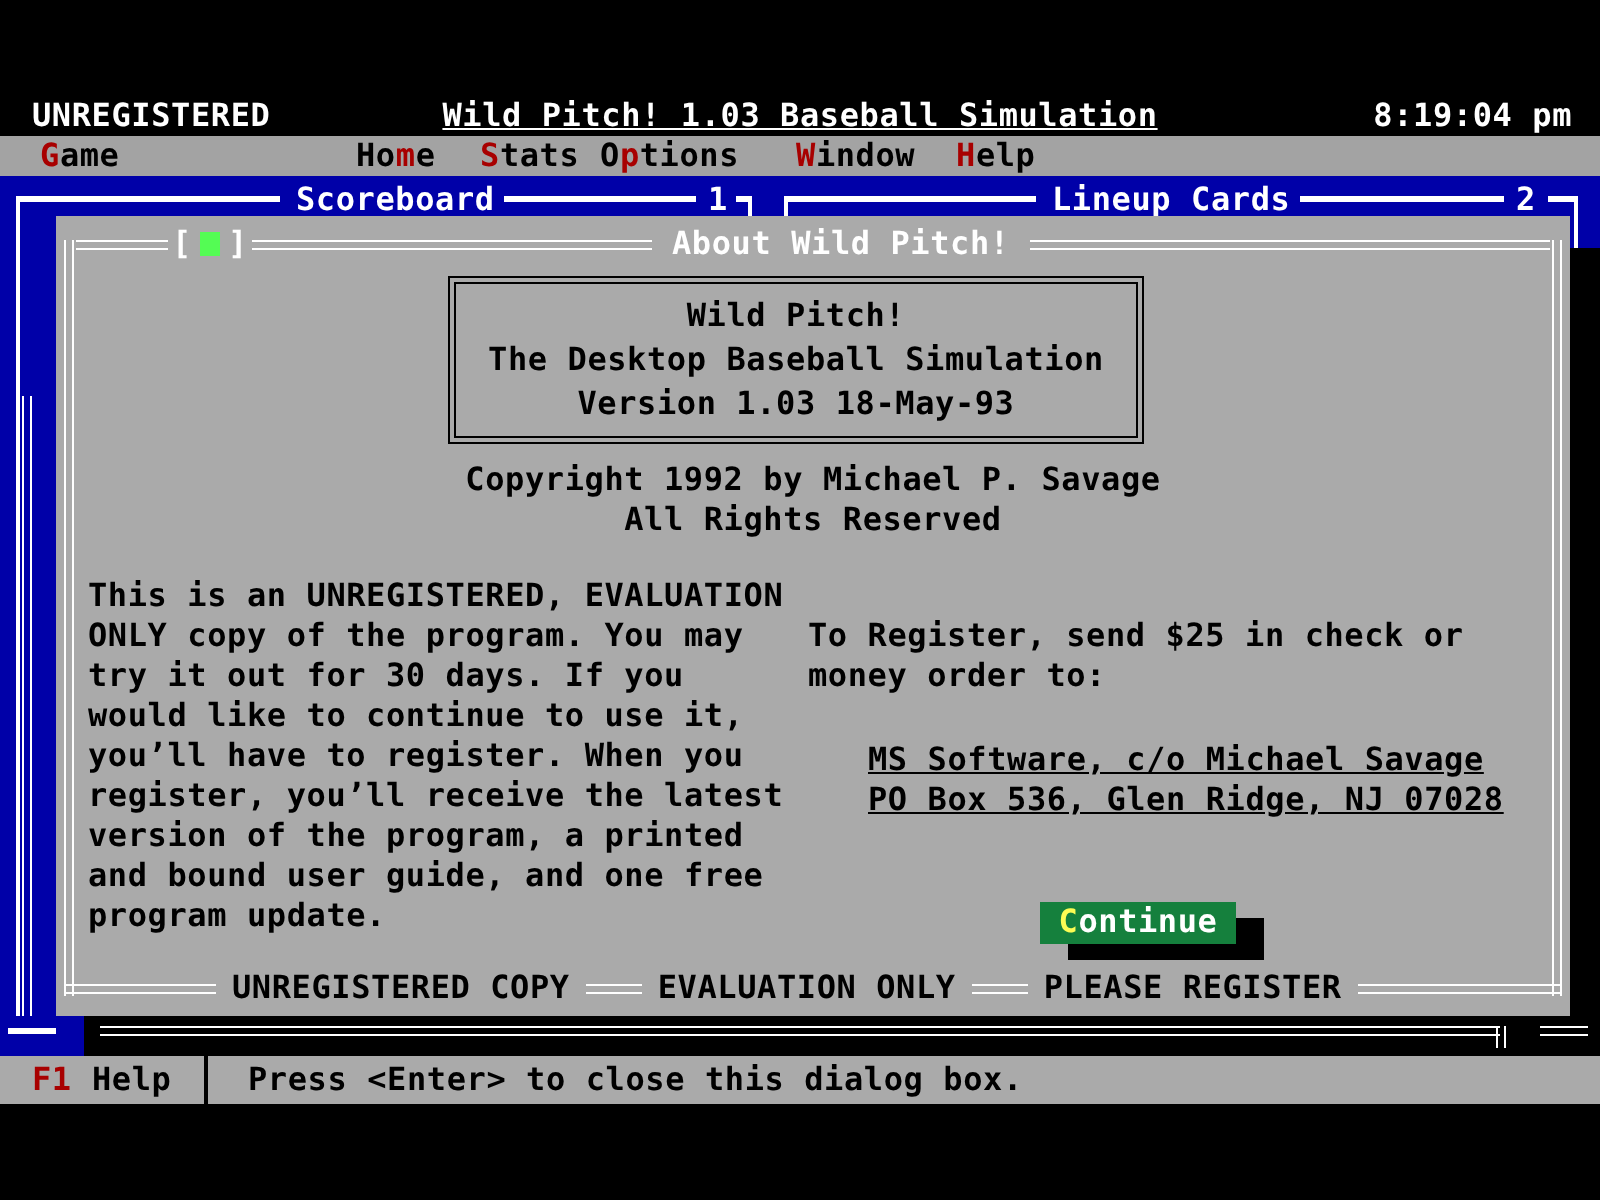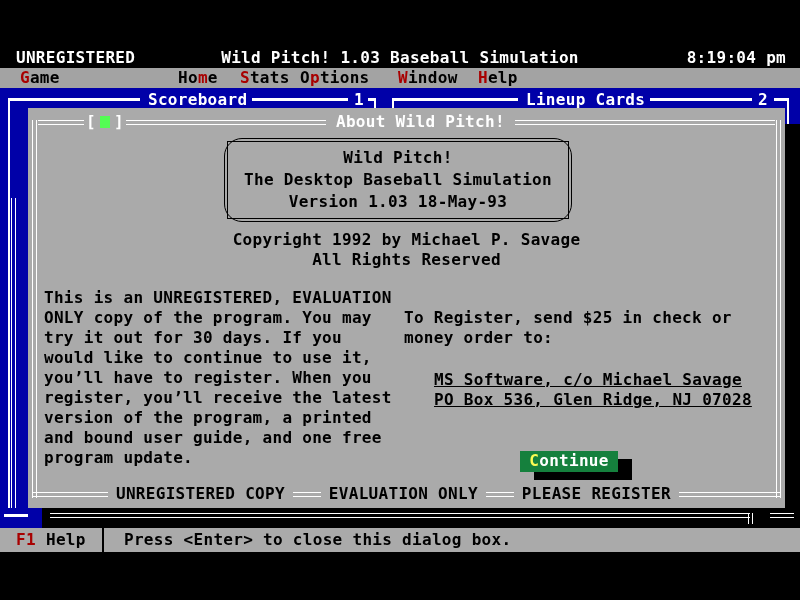--- a/index.html
+++ b/index.html
@@ -49,21 +49,21 @@
   #statusbar .msg{position:absolute;left:124px;top:2px;}
 </style>
 </head>
 <body>
 
 <div id="screen">
 
   <div class="abs" id="gray-notch"></div>
   <div class="abs" id="titlebar">
     <span class="abs" style="left:16px;">UNREGISTERED</span>
-    <span class="abs" style="left:0;right:0;text-align:center;">Wild Pitch! 1.03 Baseball Simulation</span>
+    <span class="abs" style="left:0;right:0;text-align:center;text-decoration:underline;">Wild Pitch! 1.03 Baseball Simulation</span>
     <span class="abs" style="right:14px;">8:19:04 pm</span>
   </div>
 
   <div class="abs" id="menubar">
     <span class="mi" style="left:20px;"><i></i><em class="hot">G</em><i>ame</i></span>
     <span class="mi" style="left:84px;margin-top:32px;"><i></i><em class="hot">V</em><i>isitors</i></span>
     <span class="mi" style="left:178px;"><i>Ho</i><em class="hot">m</em><i>e</i></span>
     <span class="mi" style="left:240px;"><i></i><em class="hot">S</em><i>tats</i></span>
     <span class="mi" style="left:300px;"><i>O</i><em class="hot">p</em><i>tions</i></span>
     <span class="mi" style="left:398px;"><i></i><em class="hot">W</em><i>indow</i></span>
@@ -117,21 +117,21 @@
           <span>[</span>
           <span id="close-square"></span>
           <span>]</span>
         </span>
       <div class="dline seg" style="flex:1;"></div>
       <span id="dlg-title">About Wild Pitch!</span>
       <div class="dline seg" style="flex:1.3;"></div>
       <div style="width:6px;"></div>
     </div>
 
-    <div class="bbox" style="left:196px;top:30px;width:346px;height:82px;border-radius:18px;">
+    <div class="bbox" style="left:196px;top:30px;width:346px;height:82px;">
       <div class="bbox-inner pre">Wild Pitch!
 The Desktop Baseball Simulation
 Version 1.03 18-May-93</div>
     </div>
 
     <div class="abs pre" style="left:0;right:0;top:122px;text-align:center;">Copyright 1992 by Michael P. Savage
 All Rights Reserved</div>
 
     <div class="abs pre" style="left:16px;top:180px;">This is an UNREGISTERED, EVALUATION
 ONLY copy of the program. You may

